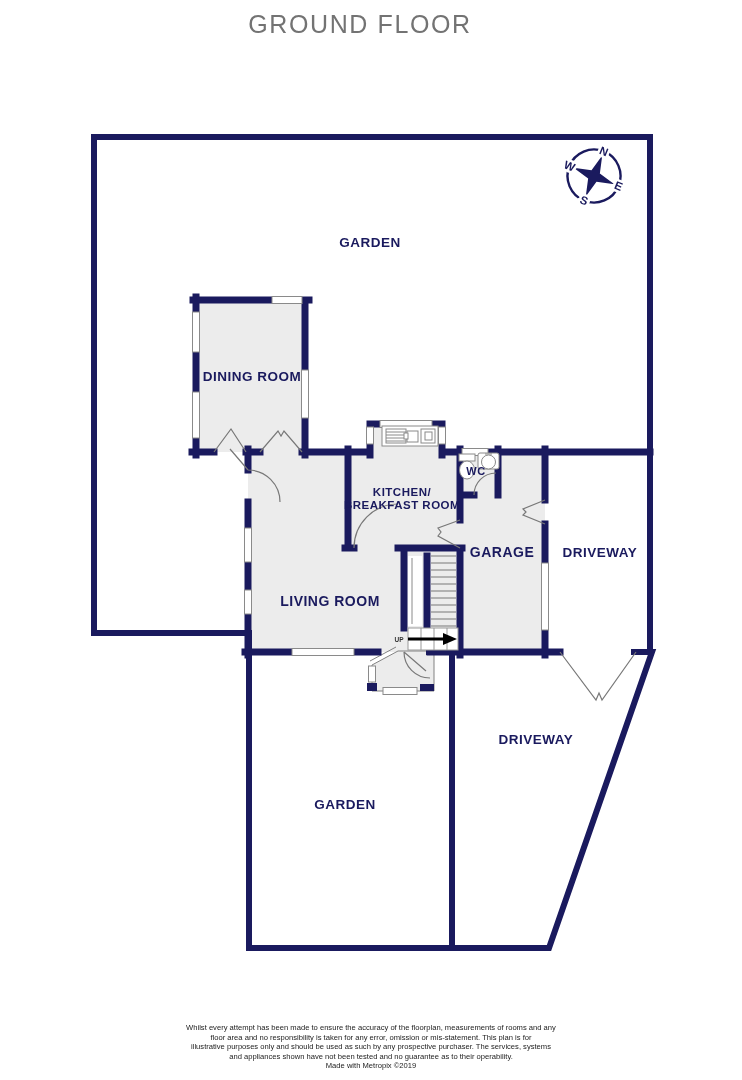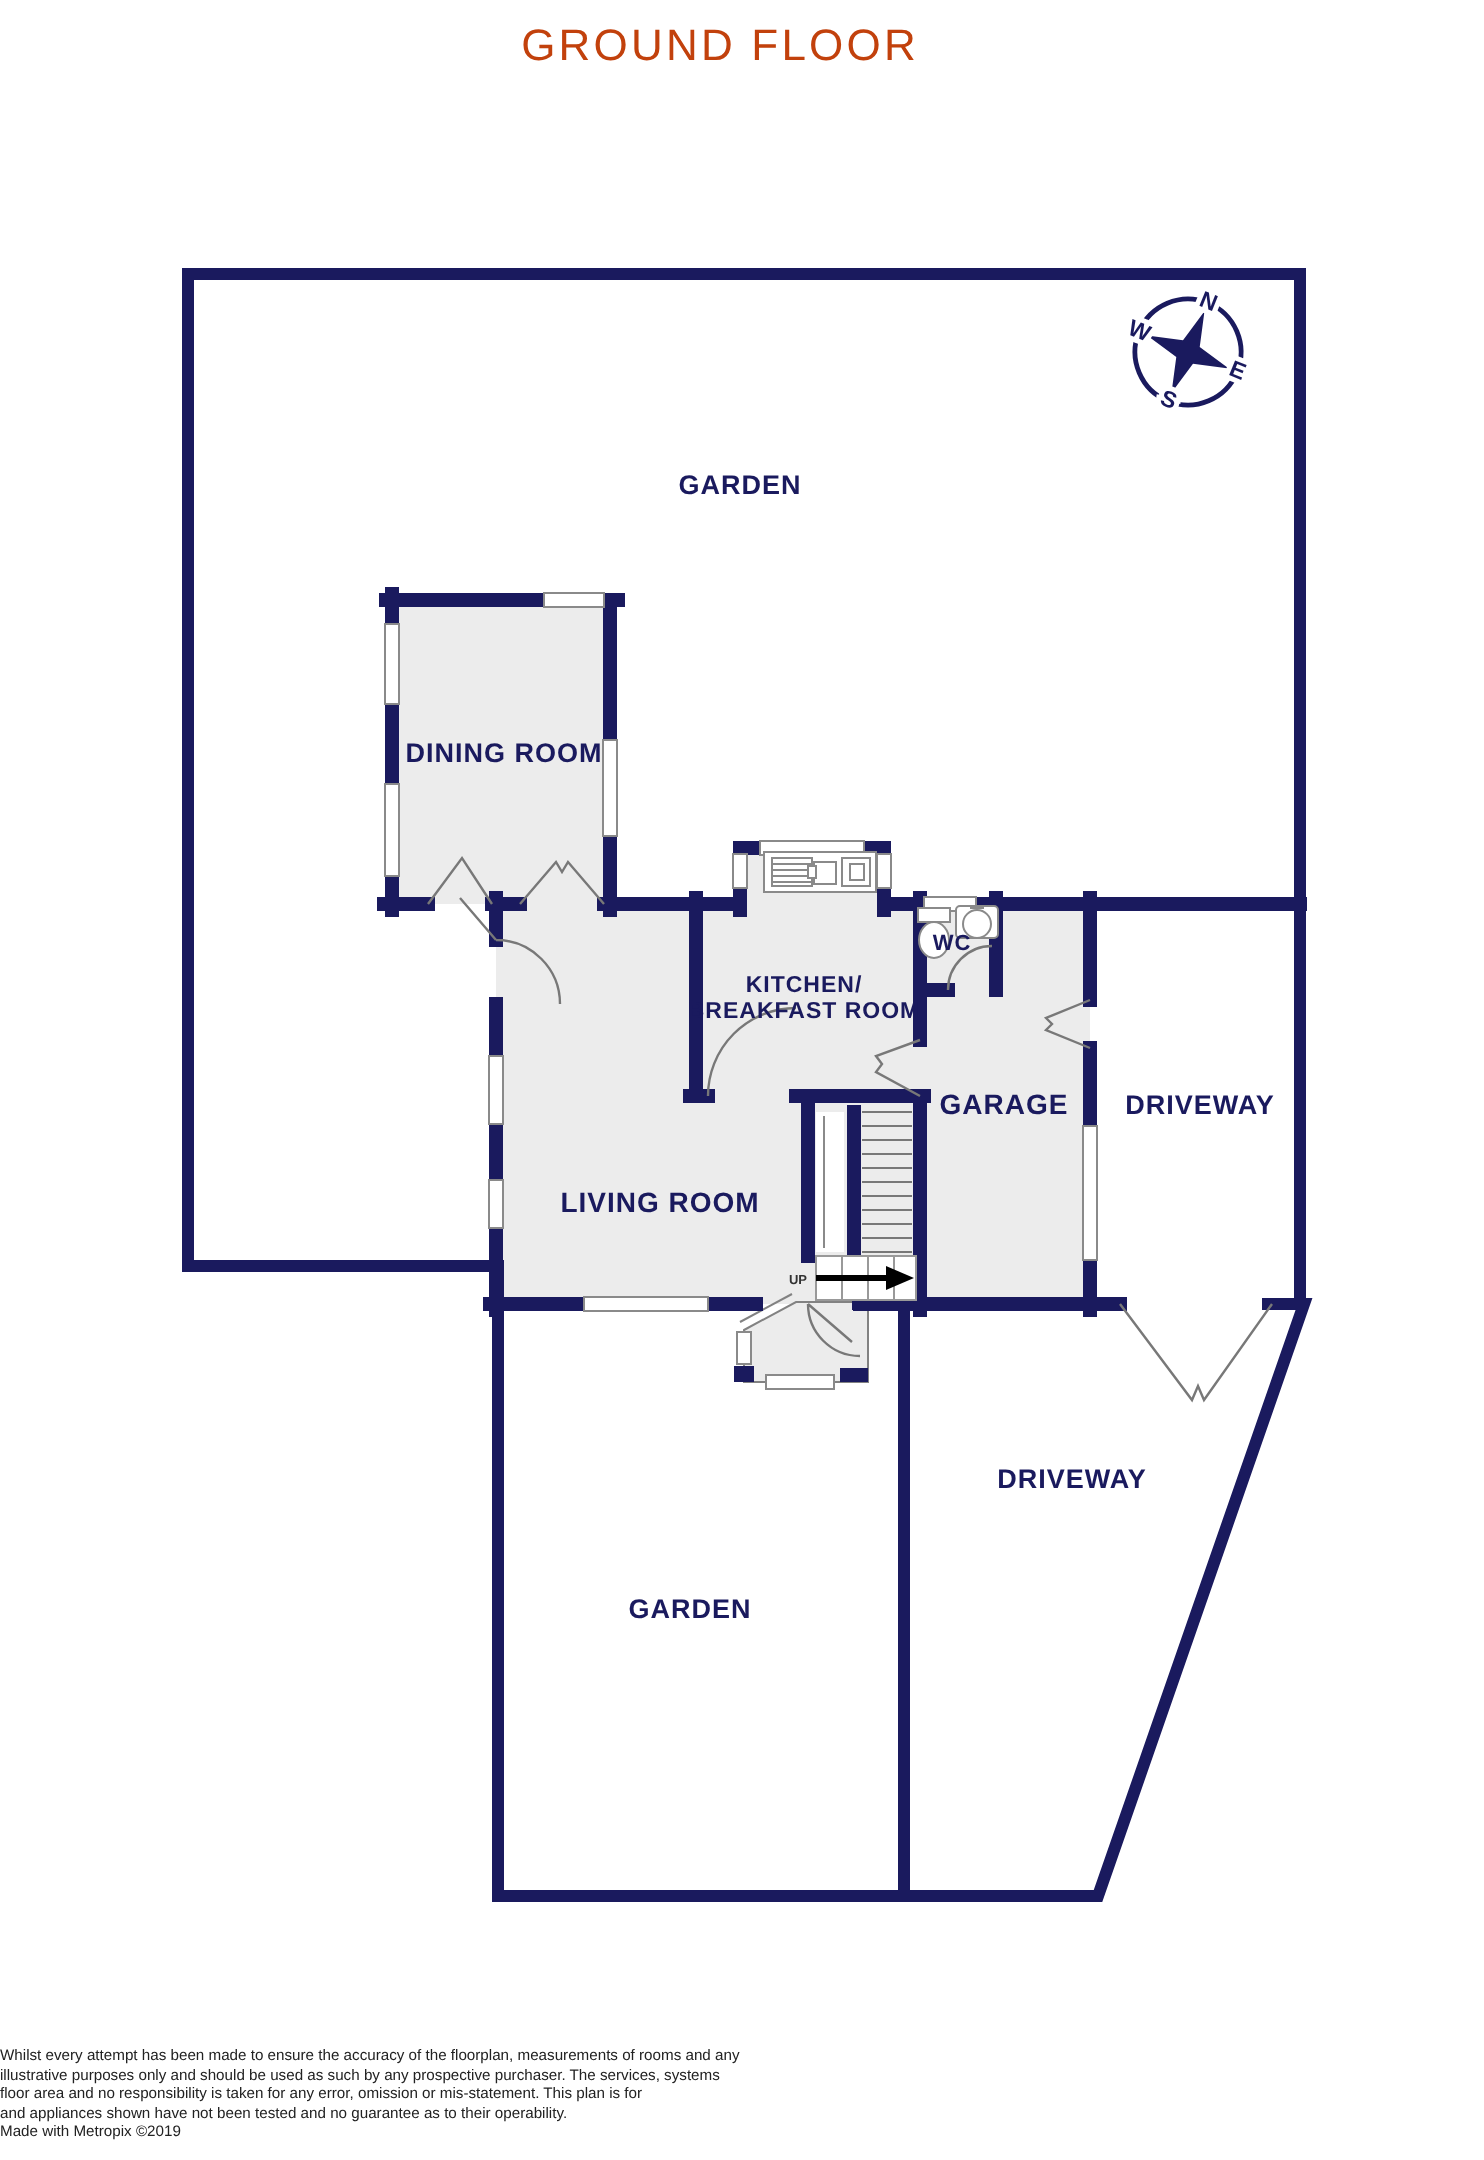--- a/index.html
+++ b/index.html
@@ -1,28 +1,28 @@
 <!DOCTYPE html>
 <html><head>
 <meta charset="utf-8">
 <style>
   html,body{margin:0;padding:0;background:#fff;}
   body{width:742px;height:1080px;position:relative;overflow:hidden;
        font-family:"Liberation Sans",sans-serif;}
   .title{position:absolute;top:10px;left:0;width:720px;text-align:center;
-         font-size:22px;letter-spacing:1.6px;color:#c2410c;font-weight:400;}
+         font-size:25px;letter-spacing:1.6px;color:#737373;font-weight:400;}
   .plan{position:absolute;top:0;left:0;}
   .rlbl{font-family:"Liberation Sans",sans-serif;font-weight:bold;fill:#1a1a5e;
         letter-spacing:.5px;text-anchor:middle;}
   .uplbl{font-family:"Liberation Sans",sans-serif;font-weight:bold;fill:#333;
         text-anchor:middle;}
   .cmp-letter{font-family:"Liberation Sans",sans-serif;font-weight:bold;fill:#1a1a5e;
         text-anchor:middle;dominant-baseline:central;paint-order:stroke;
         stroke:#fff;stroke-width:5px;font-size:11.5px;}
-  .footer{position:absolute;top:1023px;left:0;right:0;text-align:left;
+  .footer{position:absolute;top:1023px;left:0;right:0;text-align:center;
           font-size:7.6px;line-height:9.6px;color:#222;}
 </style>
 </head>
 <body>
 
 <div class="title">GROUND FLOOR</div>
 
 <svg class="plan" width="742" height="1080" viewBox="0 0 742 1080">
 
   <g fill="#ececec" stroke="none">
@@ -155,17 +155,17 @@
     <polygon points="0,-22 4.5,-4.5 22,0 4.5,4.5 0,22 -4.5,4.5 -22,0 -4.5,-4.5" fill="#1a1a5e"></polygon>
     <text class="cmp-letter" x="0" y="-26.5">N</text>
     <text class="cmp-letter" x="26.5" y="0">E</text>
     <text class="cmp-letter" x="0" y="26.5">S</text>
     <text class="cmp-letter" x="-26.5" y="0">W</text>
   </g>
 </svg>
 
 <div class="footer">
   <div>Whilst every attempt has been made to ensure the accuracy of the floorplan, measurements of rooms and any</div>
+  <div>floor area and no responsibility is taken for any error, omission or mis-statement. This plan is for</div>
   <div>illustrative purposes only and should be used as such by any prospective purchaser. The services, systems</div>
-  <div>floor area and no responsibility is taken for any error, omission or mis-statement. This plan is for</div>
   <div>and appliances shown have not been tested and no guarantee as to their operability.</div>
   <div>Made with Metropix ©2019</div>
 </div>
 
 </body></html>

